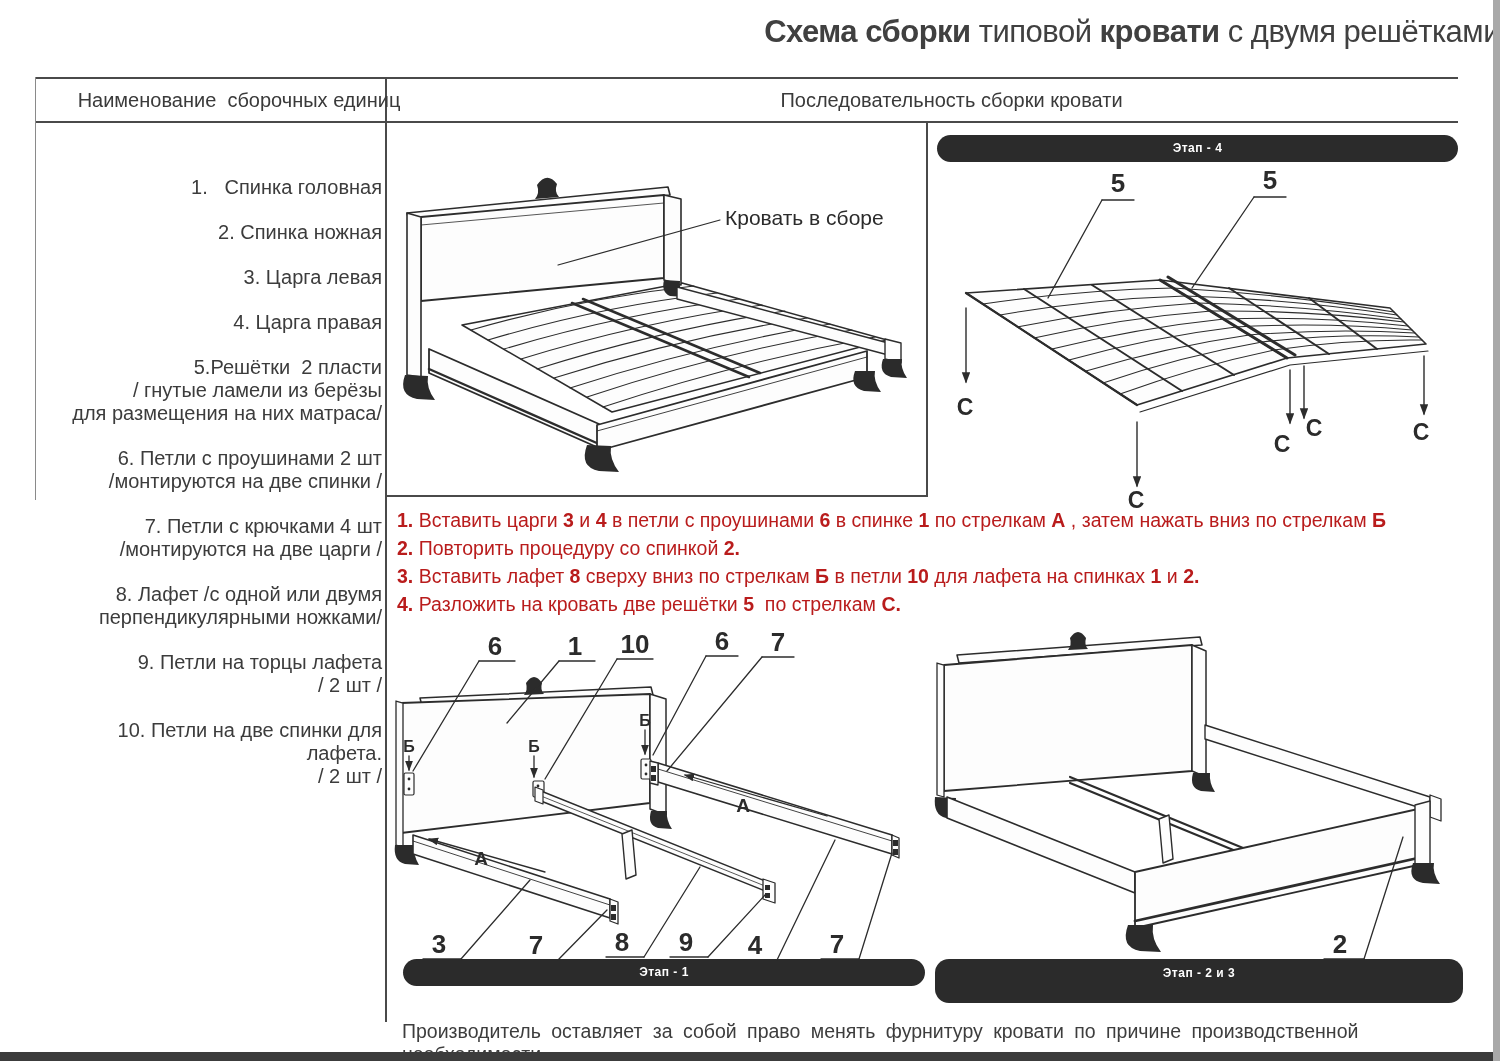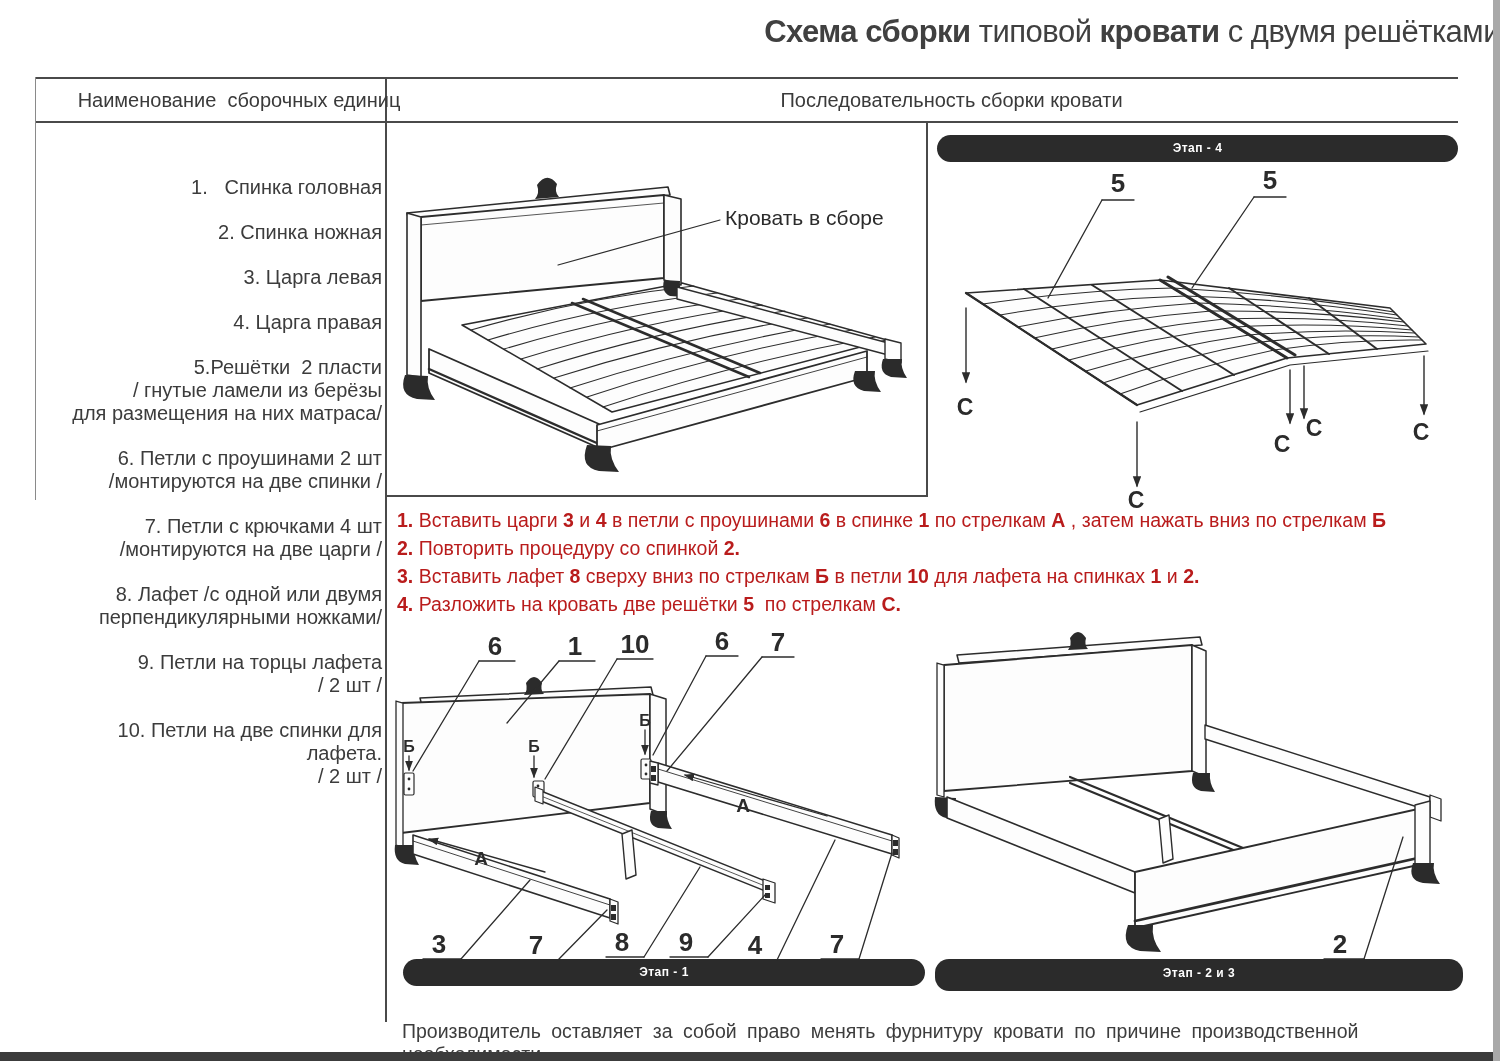--- a/index.html
+++ b/index.html
@@ -84,21 +84,21 @@
         <div class="ln">/ 2 шт /</div>
       </div>
       <div class="pitem">
         <div class="ln">10. Петли на две спинки для лафета.</div>
         <div class="ln">/ 2 шт /</div>
       </div>
     </div>
 
   <div class="pill" style="left:937px;top:135px;width:521px;height:27px;line-height:27px;">Этап -  4</div>
   <div class="pill" style="left:403px;top:959px;width:522px;height:27px;line-height:27px;">Этап -  1</div>
-  <div class="pill" style="left:935px;top:959px;width:528px;height:32px;line-height:28px;">Этап -  2 и 3</div>
+  <div class="pill" style="left:935px;top:959px;width:528px;height:44px;line-height:28px;">Этап -  2 и 3</div>
 
   <svg style="left:387px;top:125px;" width="538" height="372" viewBox="0 0 538 372">
 
     <polygon class="w" points="75,200 295,158 500,215 225,287" stroke-width="1.6"></polygon>
     <g class="st" stroke-width="1.1">
       <path d="M84 205 Q195 173 307 161"></path>
         <path d="M101 215 Q215 181 330 168"></path>
       <path d="M117 224 Q234 189 352 174"></path>
         <path d="M134 234 Q254 197 375 180"></path>
       <path d="M150 244 Q274 205 398 186"></path>

